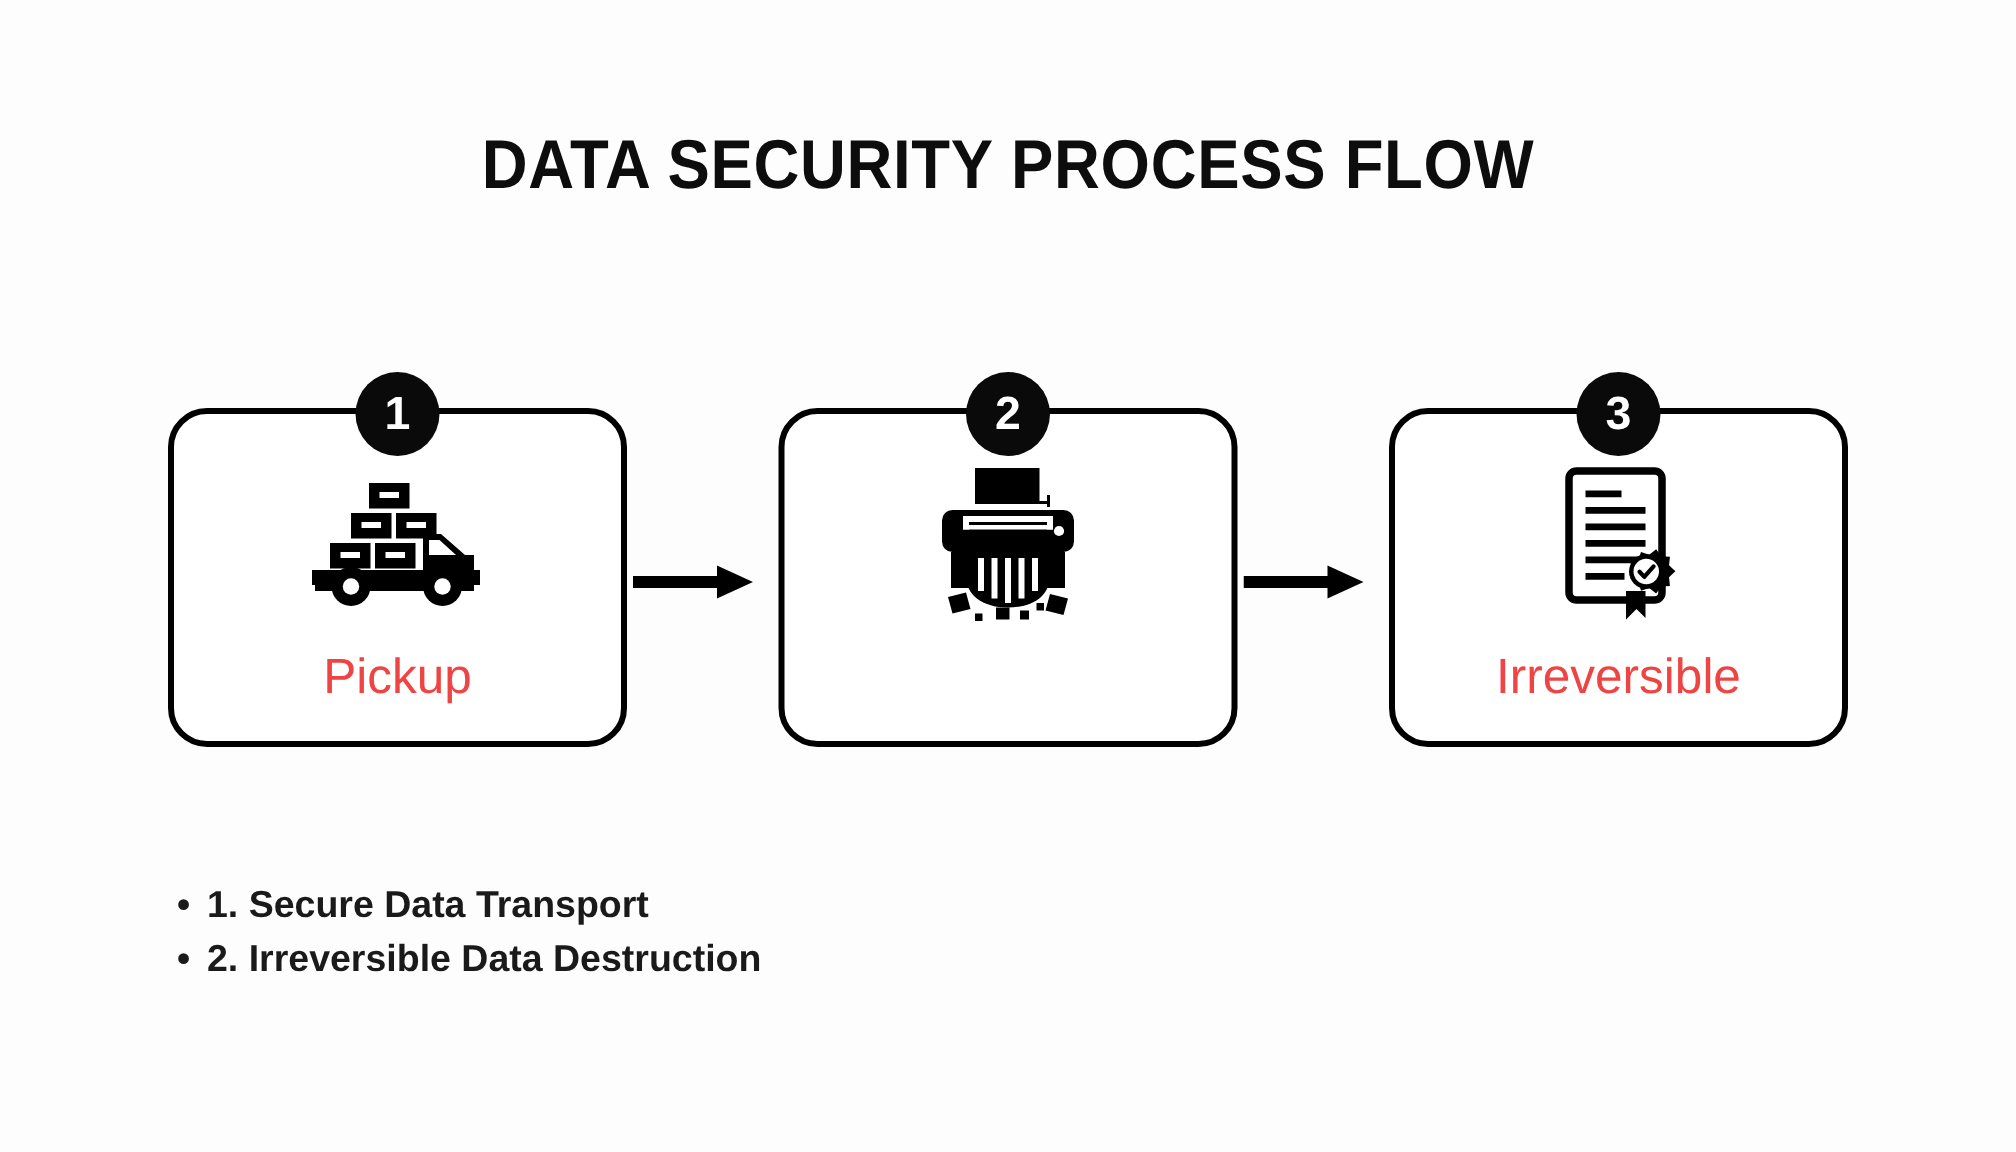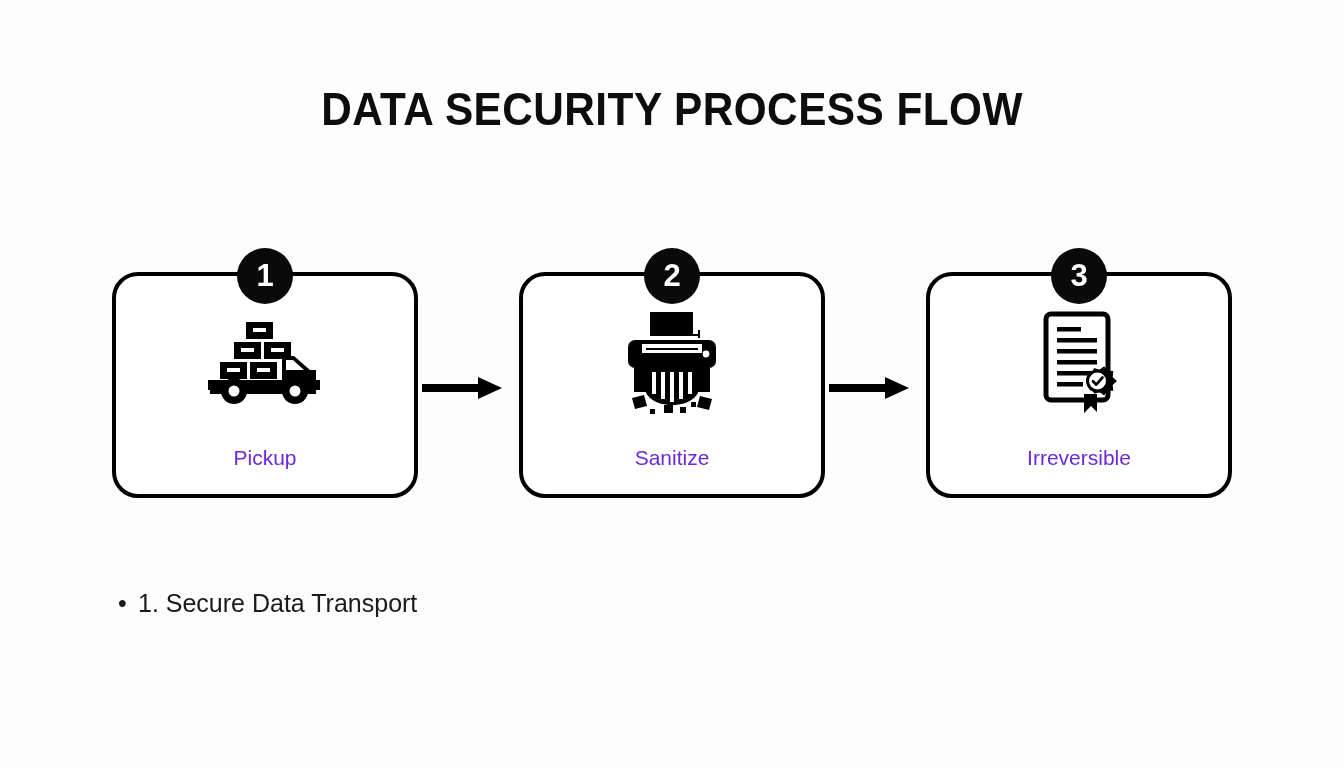--- a/index.html
+++ b/index.html
@@ -83,23 +83,23 @@
     justify-content: center;
   }
   .step-icon svg { display: block; }
 
   .step-label {
     position: absolute;
     bottom: 24px;
     left: 0;
     width: 100%;
     text-align: center;
-    font-size: 21px;
+    font-size: 33px;
     font-weight: normal;
-    color: #6d28d9;
+    color: #ef4444;
   }
 
   
   .flow-arrow {
     position: absolute;
     top: 103px;
     width: 87px;
     height: 26px;
   }
   .flow-arrow.arrow-0 { left: 310px; }
@@ -113,20 +113,21 @@
     left: 118px;
     list-style: none;
     margin: 0;
     padding: 0;
   }
   #bullet-list li {
     font-size: 25px;
     color: #1a1a1a;
     line-height: 36px;
     white-space: nowrap;
+    font-weight: bold;
   }
   #bullet-list li .bullet-dot {
     display: inline-block;
     width: 20px;
     color: #1a1a1a;
   }
 </style>
 </head>
 <body>
 
@@ -206,21 +207,20 @@
 
         <path d="M12 88 l12 -3 3 11 -12 3 Z" fill="#000"></path>
         <path d="M80 86 l12 3 -3 11 -12 -3 Z" fill="#000"></path>
         <rect x="44" y="95" width="9" height="8" fill="#000"></rect>
         <rect x="60" y="97" width="6" height="6" fill="#000"></rect>
         <rect x="30" y="99" width="5" height="5" fill="#000"></rect>
         <rect x="71" y="92" width="5" height="5" fill="#000"></rect>
       </svg>
     </div>
 
-    <div class="step-label">Sanitize</div>
   </div>
 
   <div class="flow-arrow arrow-1">
     <svg width="87" height="26" viewBox="0 0 87 26" fill="none">
       <rect x="0" y="9" width="58" height="8" fill="#000"></rect>
       <path d="M56 2 L80 13 L56 24 Z" fill="#000"></path>
     </svg>
   </div>
 
   <div class="step-card pos-2">
@@ -249,13 +249,16 @@
 
     <div class="step-label">Irreversible</div>
   </div>
 
 </div>
 
 <ul id="bullet-list">
   <li>
     <span class="bullet-dot">•</span><span>1. Secure Data Transport</span>
   </li>
+  <li>
+    <span class="bullet-dot">•</span><span>2. Irreversible Data Destruction</span>
+  </li>
 </ul>
 
 </body></html>

